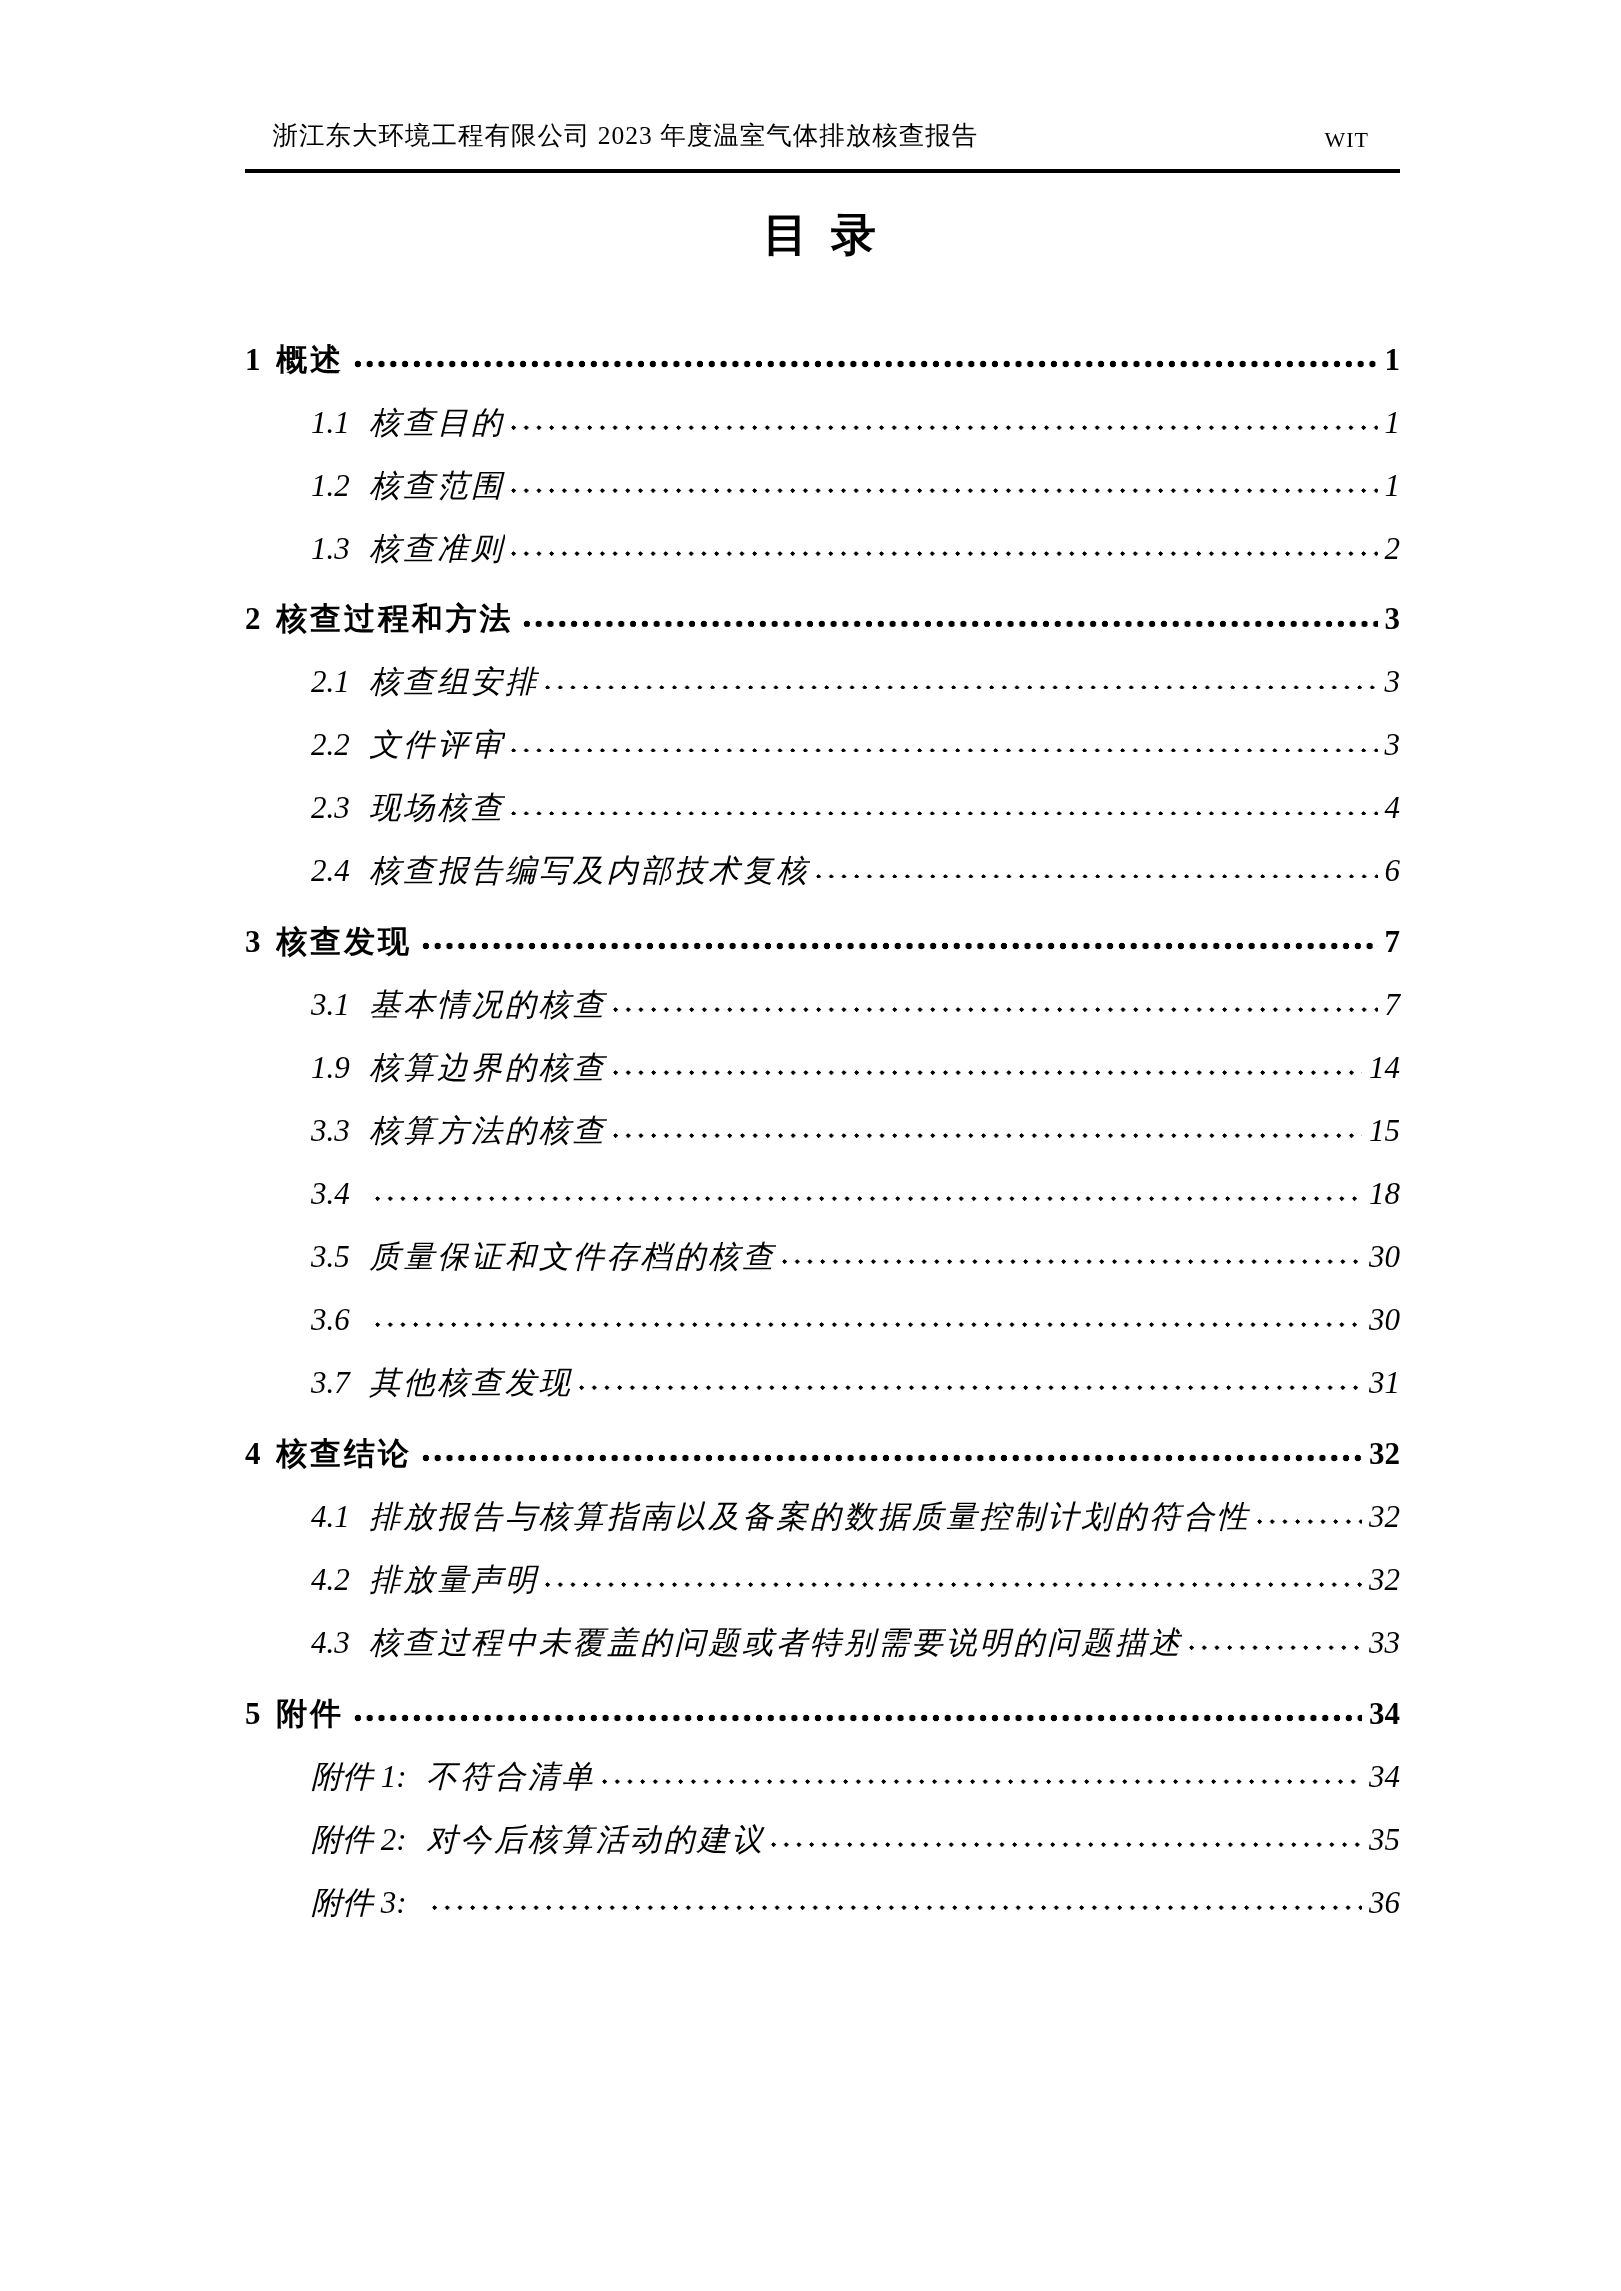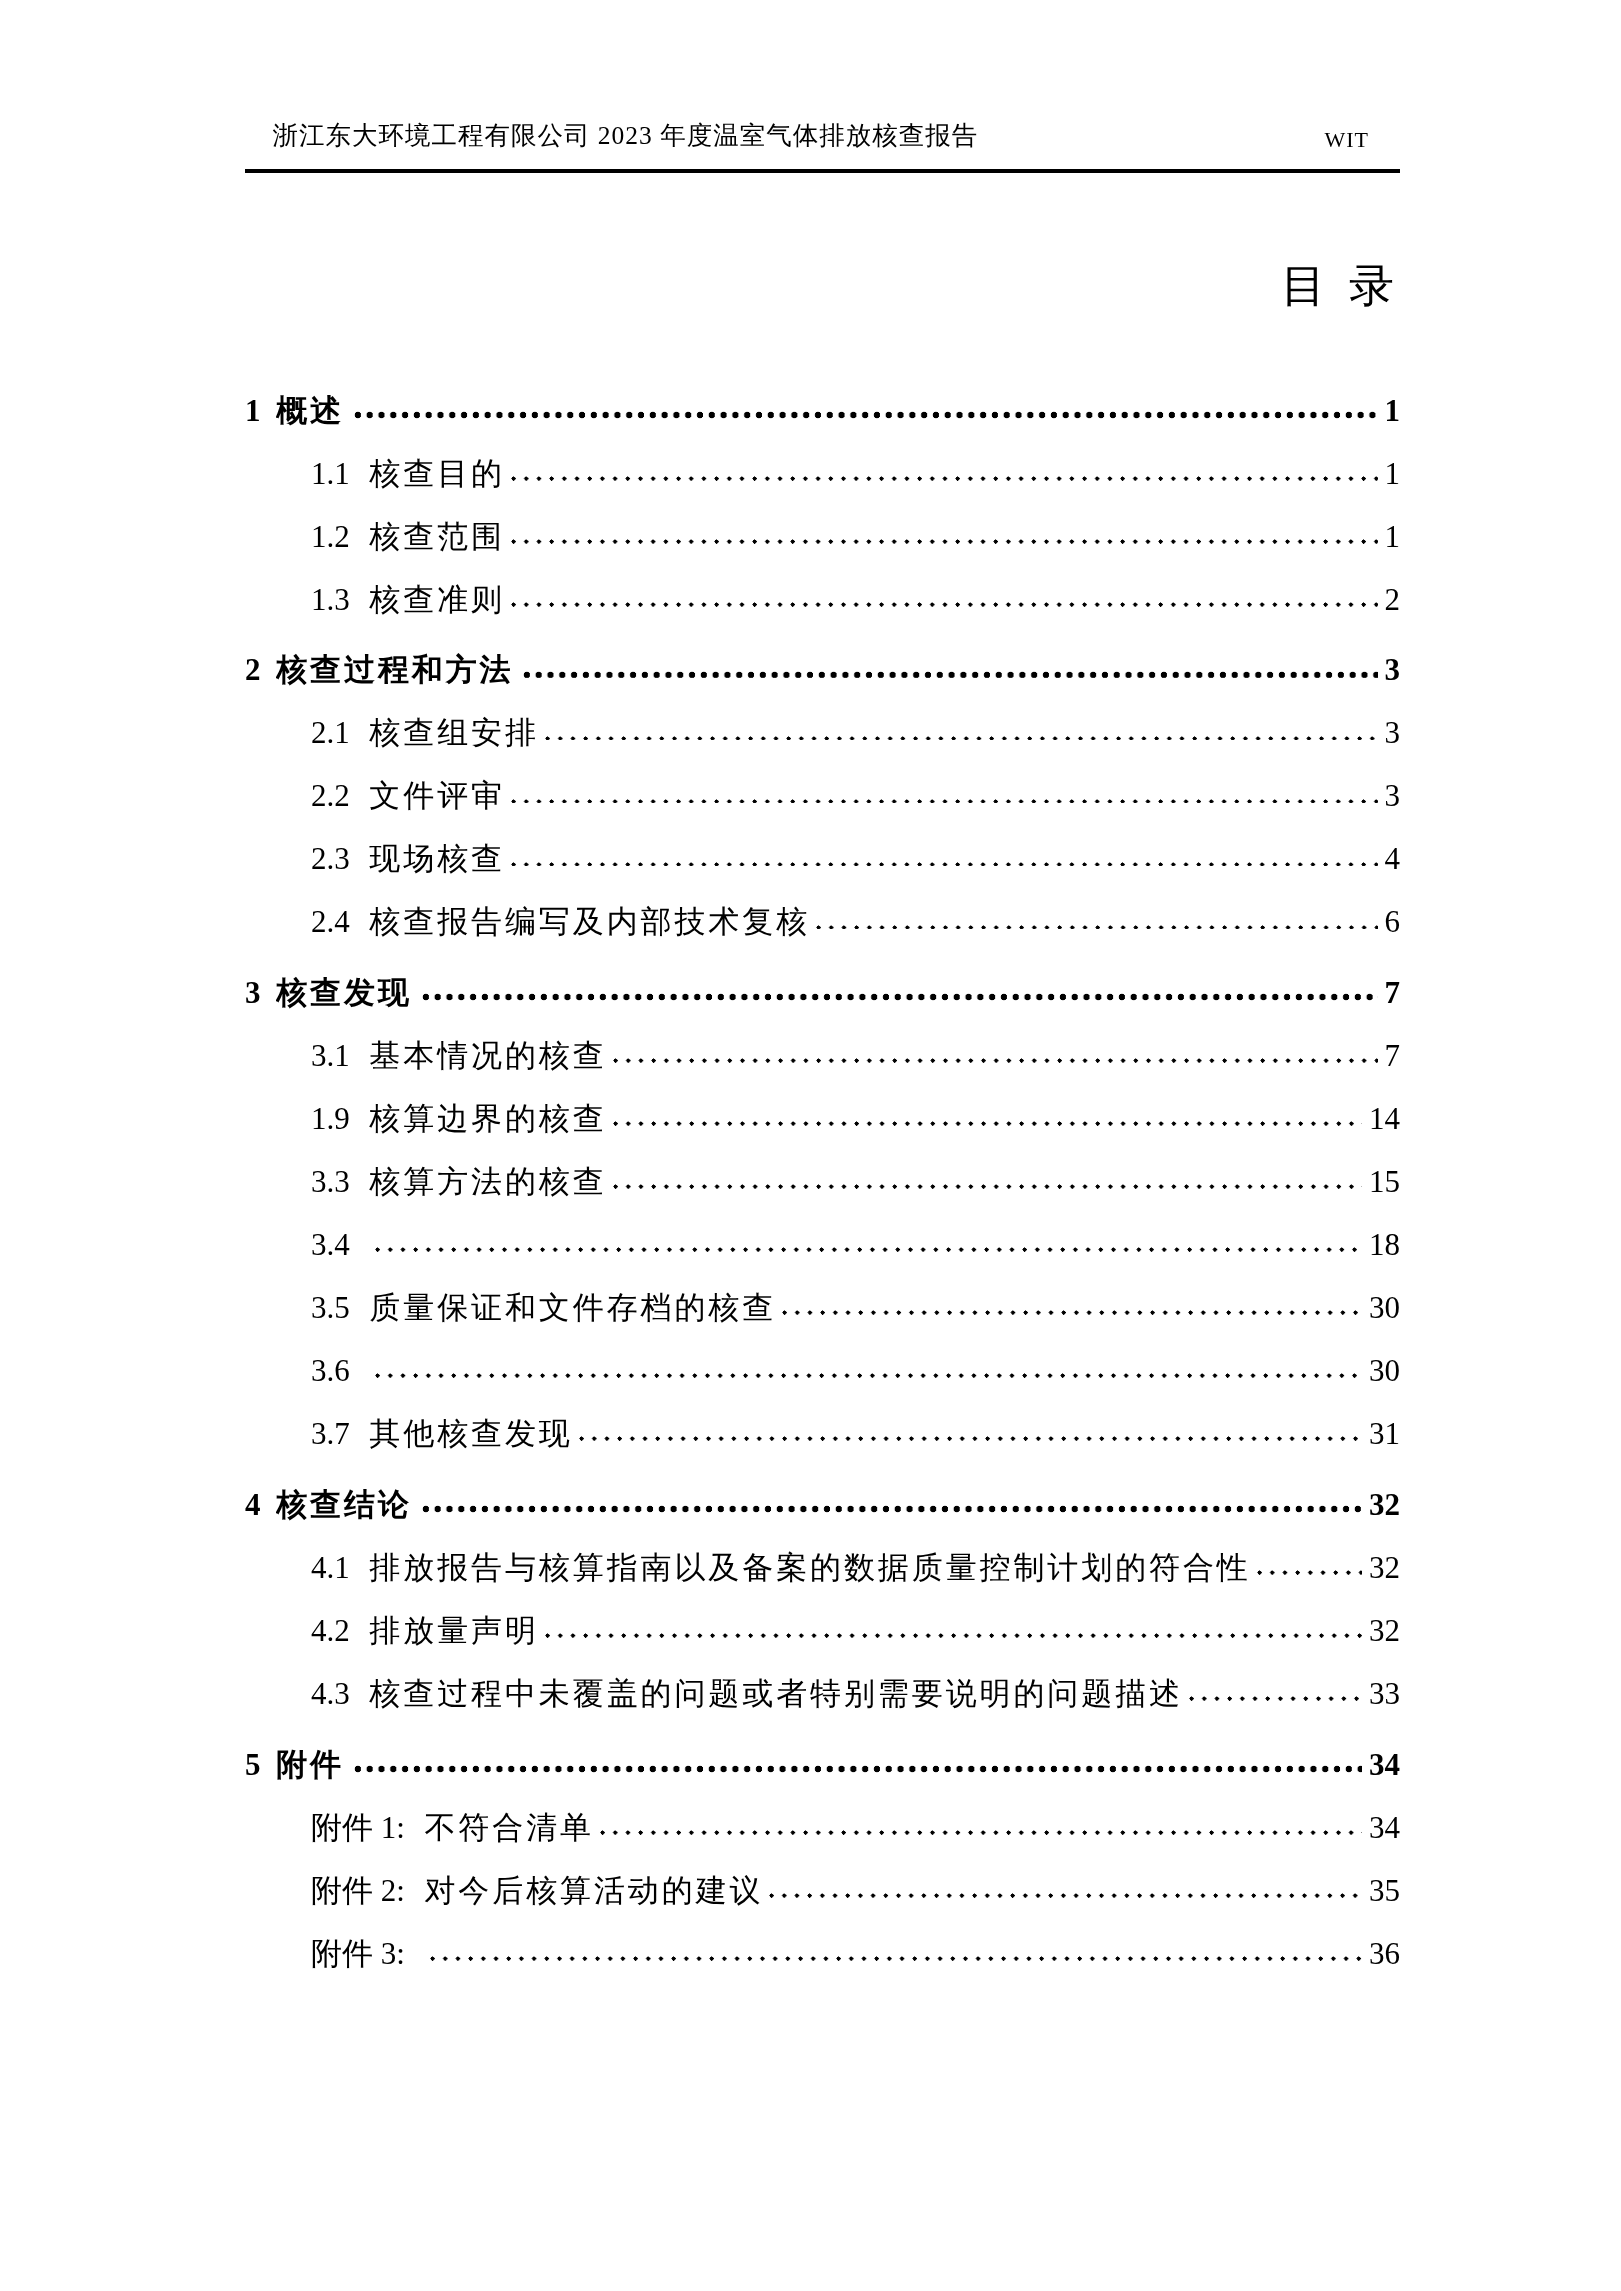--- a/index.html
+++ b/index.html
@@ -37,44 +37,45 @@
     font-size: 22px;
     letter-spacing: 1px;
   }
   .header-rule {
     height: 3.9px;
     background: #000;
     margin-top: 15.7px;
   }
   
   .page-title {
-    margin-top: 83px;
-    text-align: right;
+    margin-top: 32px;
+    text-align: center;
     font-size: 45px;
-    font-weight: normal;
+    font-weight: bold;
     letter-spacing: 5.9px;
   }
   
   .toc {
     margin-top: 63px;
   }
   .toc-row {
     display: flex;
     align-items: baseline;
     height: 63px;
     line-height: 63px;
     font-size: 31px;
     white-space: nowrap;
   }
   .toc-row.level-1 {
     font-weight: bold;
     margin-top: 7.8px;
   }
   .toc-row.level-2 {
     padding-left: 66px;
+    font-style: italic;
   }
   .toc-row .num { flex: 0 0 auto; }
   .toc-row.level-1 .num { margin-right: 15.7px; }
   .toc-row.level-2 .num { margin-right: 19.6px; }
   .toc-row .ttl {
     flex: 0 1 auto;
     letter-spacing: 2.9px;
     overflow: hidden;
   }
   .leader {

